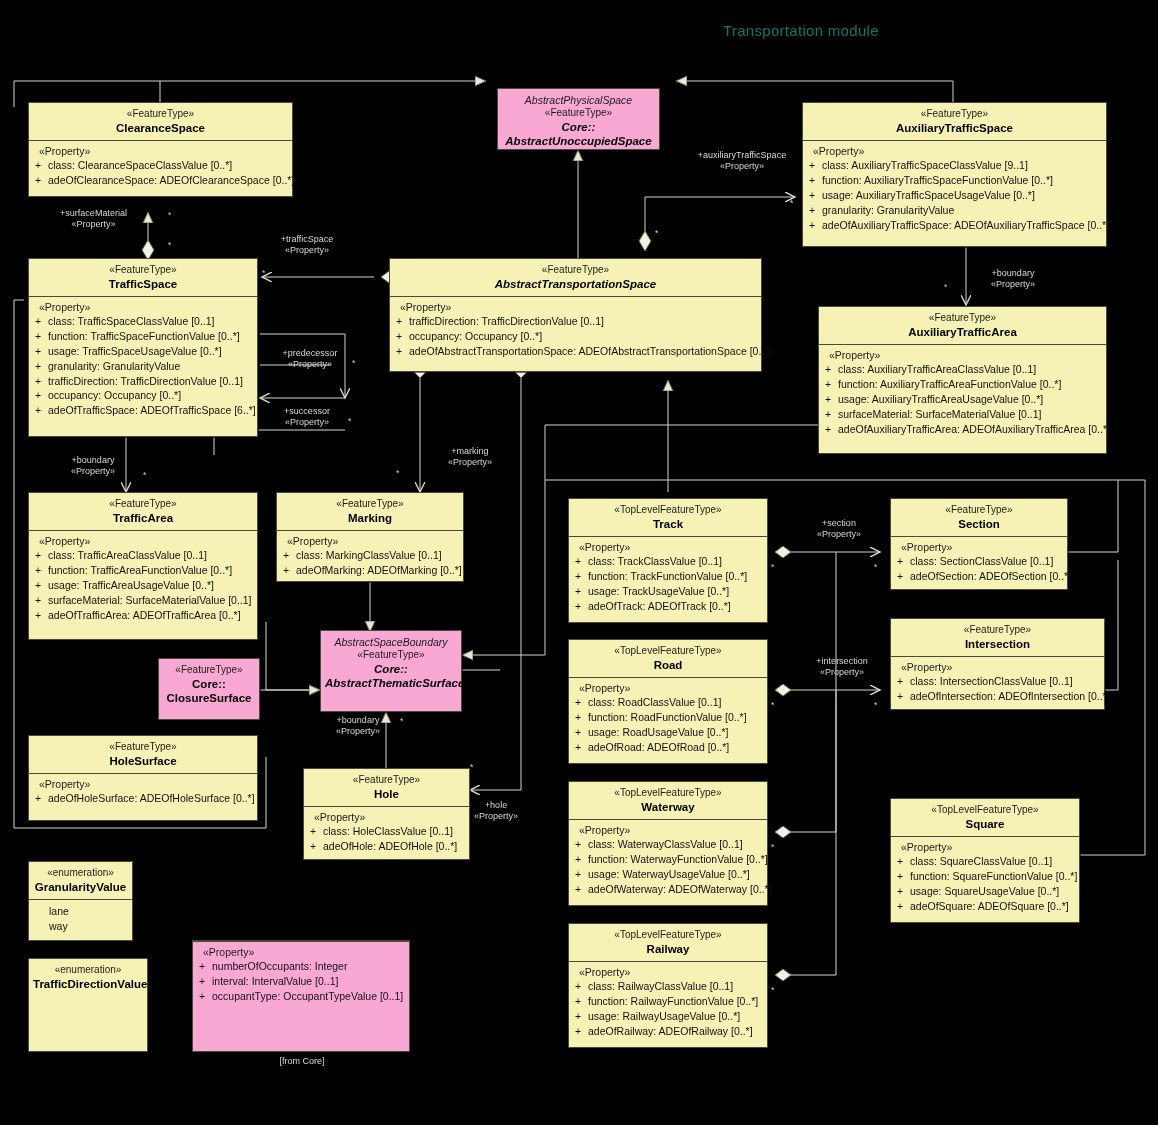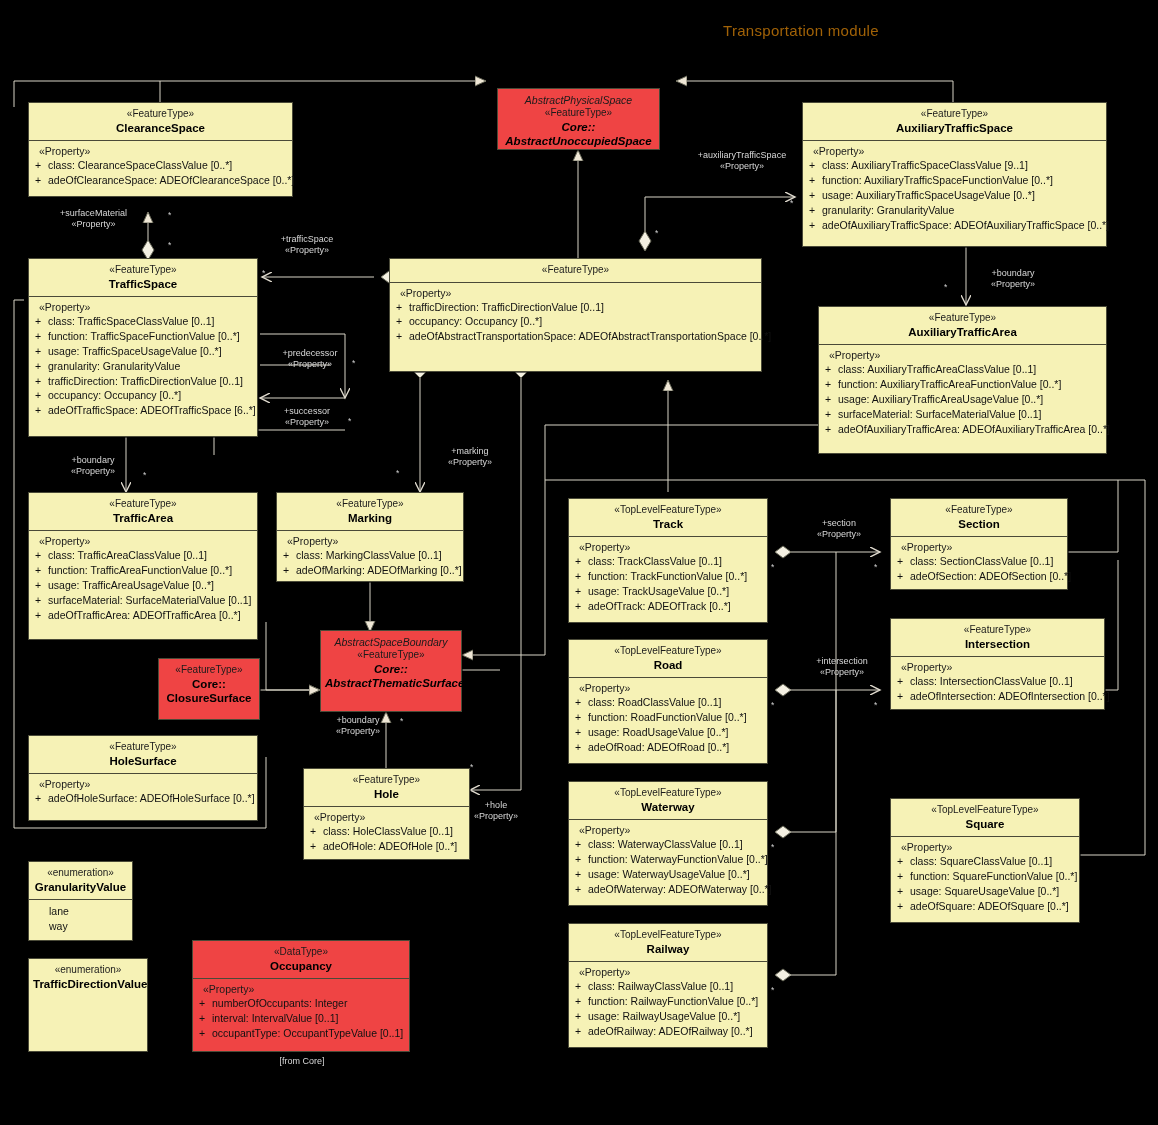--- a/index.html
+++ b/index.html
@@ -1,25 +1,25 @@
 <!DOCTYPE html>
 <html><head>
 <meta charset="utf-8">
 <style>
   html,body{margin:0;padding:0;background:#000;}
   body{width:1158px;height:1125px;position:relative;font-family:"Liberation Sans",sans-serif;overflow:hidden;}
   #stage{position:absolute;left:0;top:0;width:1158px;height:1125px;}
   svg#wires{position:absolute;left:0;top:0;width:1158px;height:1125px;pointer-events:none;}
 
-  .title{position:absolute;color:#a16207;font-size:15px;letter-spacing:.3px;}
+  .title{position:absolute;color:#0f766e;font-size:15px;letter-spacing:.3px;}
 
   .box{position:absolute;border:1px solid #4a4a38;box-sizing:border-box;
        box-shadow:1px 1px 0 rgba(0,0,0,.55);}
   .box.yellow{background:#f6f2b6;}
-  .box.blue{background:#ef4444;}
+  .box.blue{background:#f9a8d4;}
   .hdr{padding:5px 4px 5px 4px;text-align:center;line-height:1.25;}
   .hdr .st{display:block;font-size:10px;color:#1b1b1b;}
   .hdr .nm{display:block;font-size:11.5px;font-weight:bold;color:#000;}
   .hdr .pre{display:block;font-size:10.5px;font-style:italic;color:#1b1b1b;}
   .hdr .nmi{display:block;font-size:11.5px;font-weight:bold;font-style:italic;color:#000;}
   .sep{border-top:1px solid #4a4a38;}
   .body{padding:4px 4px 5px 6px;}
   .body .ptitle{font-size:10.5px;color:#1b1b1b;padding-left:4px;padding-bottom:1px;display:block;}
   .attr{font-size:10.5px;color:#111;line-height:1.42;white-space:nowrap;}
   .attr .vis{display:inline-block;width:13px;}
@@ -172,20 +172,21 @@
     <div class="attr"><span class="vis">+</span><span>granularity: GranularityValue</span></div>
     <div class="attr"><span class="vis">+</span><span>trafficDirection: TrafficDirectionValue [0..1]</span></div>
     <div class="attr"><span class="vis">+</span><span>occupancy: Occupancy [0..*]</span></div>
     <div class="attr"><span class="vis">+</span><span>adeOfTrafficSpace: ADEOfTrafficSpace [6..*]</span></div>
   </div>
 </div>
 
 <div class="box yellow" style="left:389px;top:258px;width:373px;height:114px;">
   <div class="hdr">
     <span class="st">«FeatureType»</span>
+    <span class="nmi">AbstractTransportationSpace</span>
   </div>
   <div class="body sep">
     <span class="ptitle">«Property»</span>
     <div class="attr"><span class="vis">+</span><span>trafficDirection: TrafficDirectionValue [0..1]</span></div>
     <div class="attr"><span class="vis">+</span><span>occupancy: Occupancy [0..*]</span></div>
     <div class="attr"><span class="vis">+</span><span>adeOfAbstractTransportationSpace: ADEOfAbstractTransportationSpace [0..*]</span></div>
   </div>
 </div>
 
 <div class="box yellow" style="left:818px;top:306px;width:289px;height:148px;">
@@ -376,24 +377,20 @@
 </div>
 
 <div class="box yellow" style="left:28px;top:958px;width:120px;height:94px;">
   <div class="hdr">
     <span class="st">«enumeration»</span>
     <span class="nm">TrafficDirectionValue</span>
   </div>
 </div>
 
 <div class="box blue" style="left:192px;top:940px;width:218px;height:112px;">
-  <div class="hdr">
-    <span class="st">«DataType»</span>
-    <span class="nm">Occupancy</span>
-  </div>
   <div class="body sep">
     <span class="ptitle">«Property»</span>
     <div class="attr"><span class="vis">+</span><span>numberOfOccupants: Integer</span></div>
     <div class="attr"><span class="vis">+</span><span>interval: IntervalValue [0..1]</span></div>
     <div class="attr"><span class="vis">+</span><span>occupantType: OccupantTypeValue [0..1]</span></div>
   </div>
 </div>
 <div class="note" style="left:232px;top:1056px;width:140px;">[from Core]</div>
 
 <div class="alabel" style="left:36px;top:208px;width:115px;">

